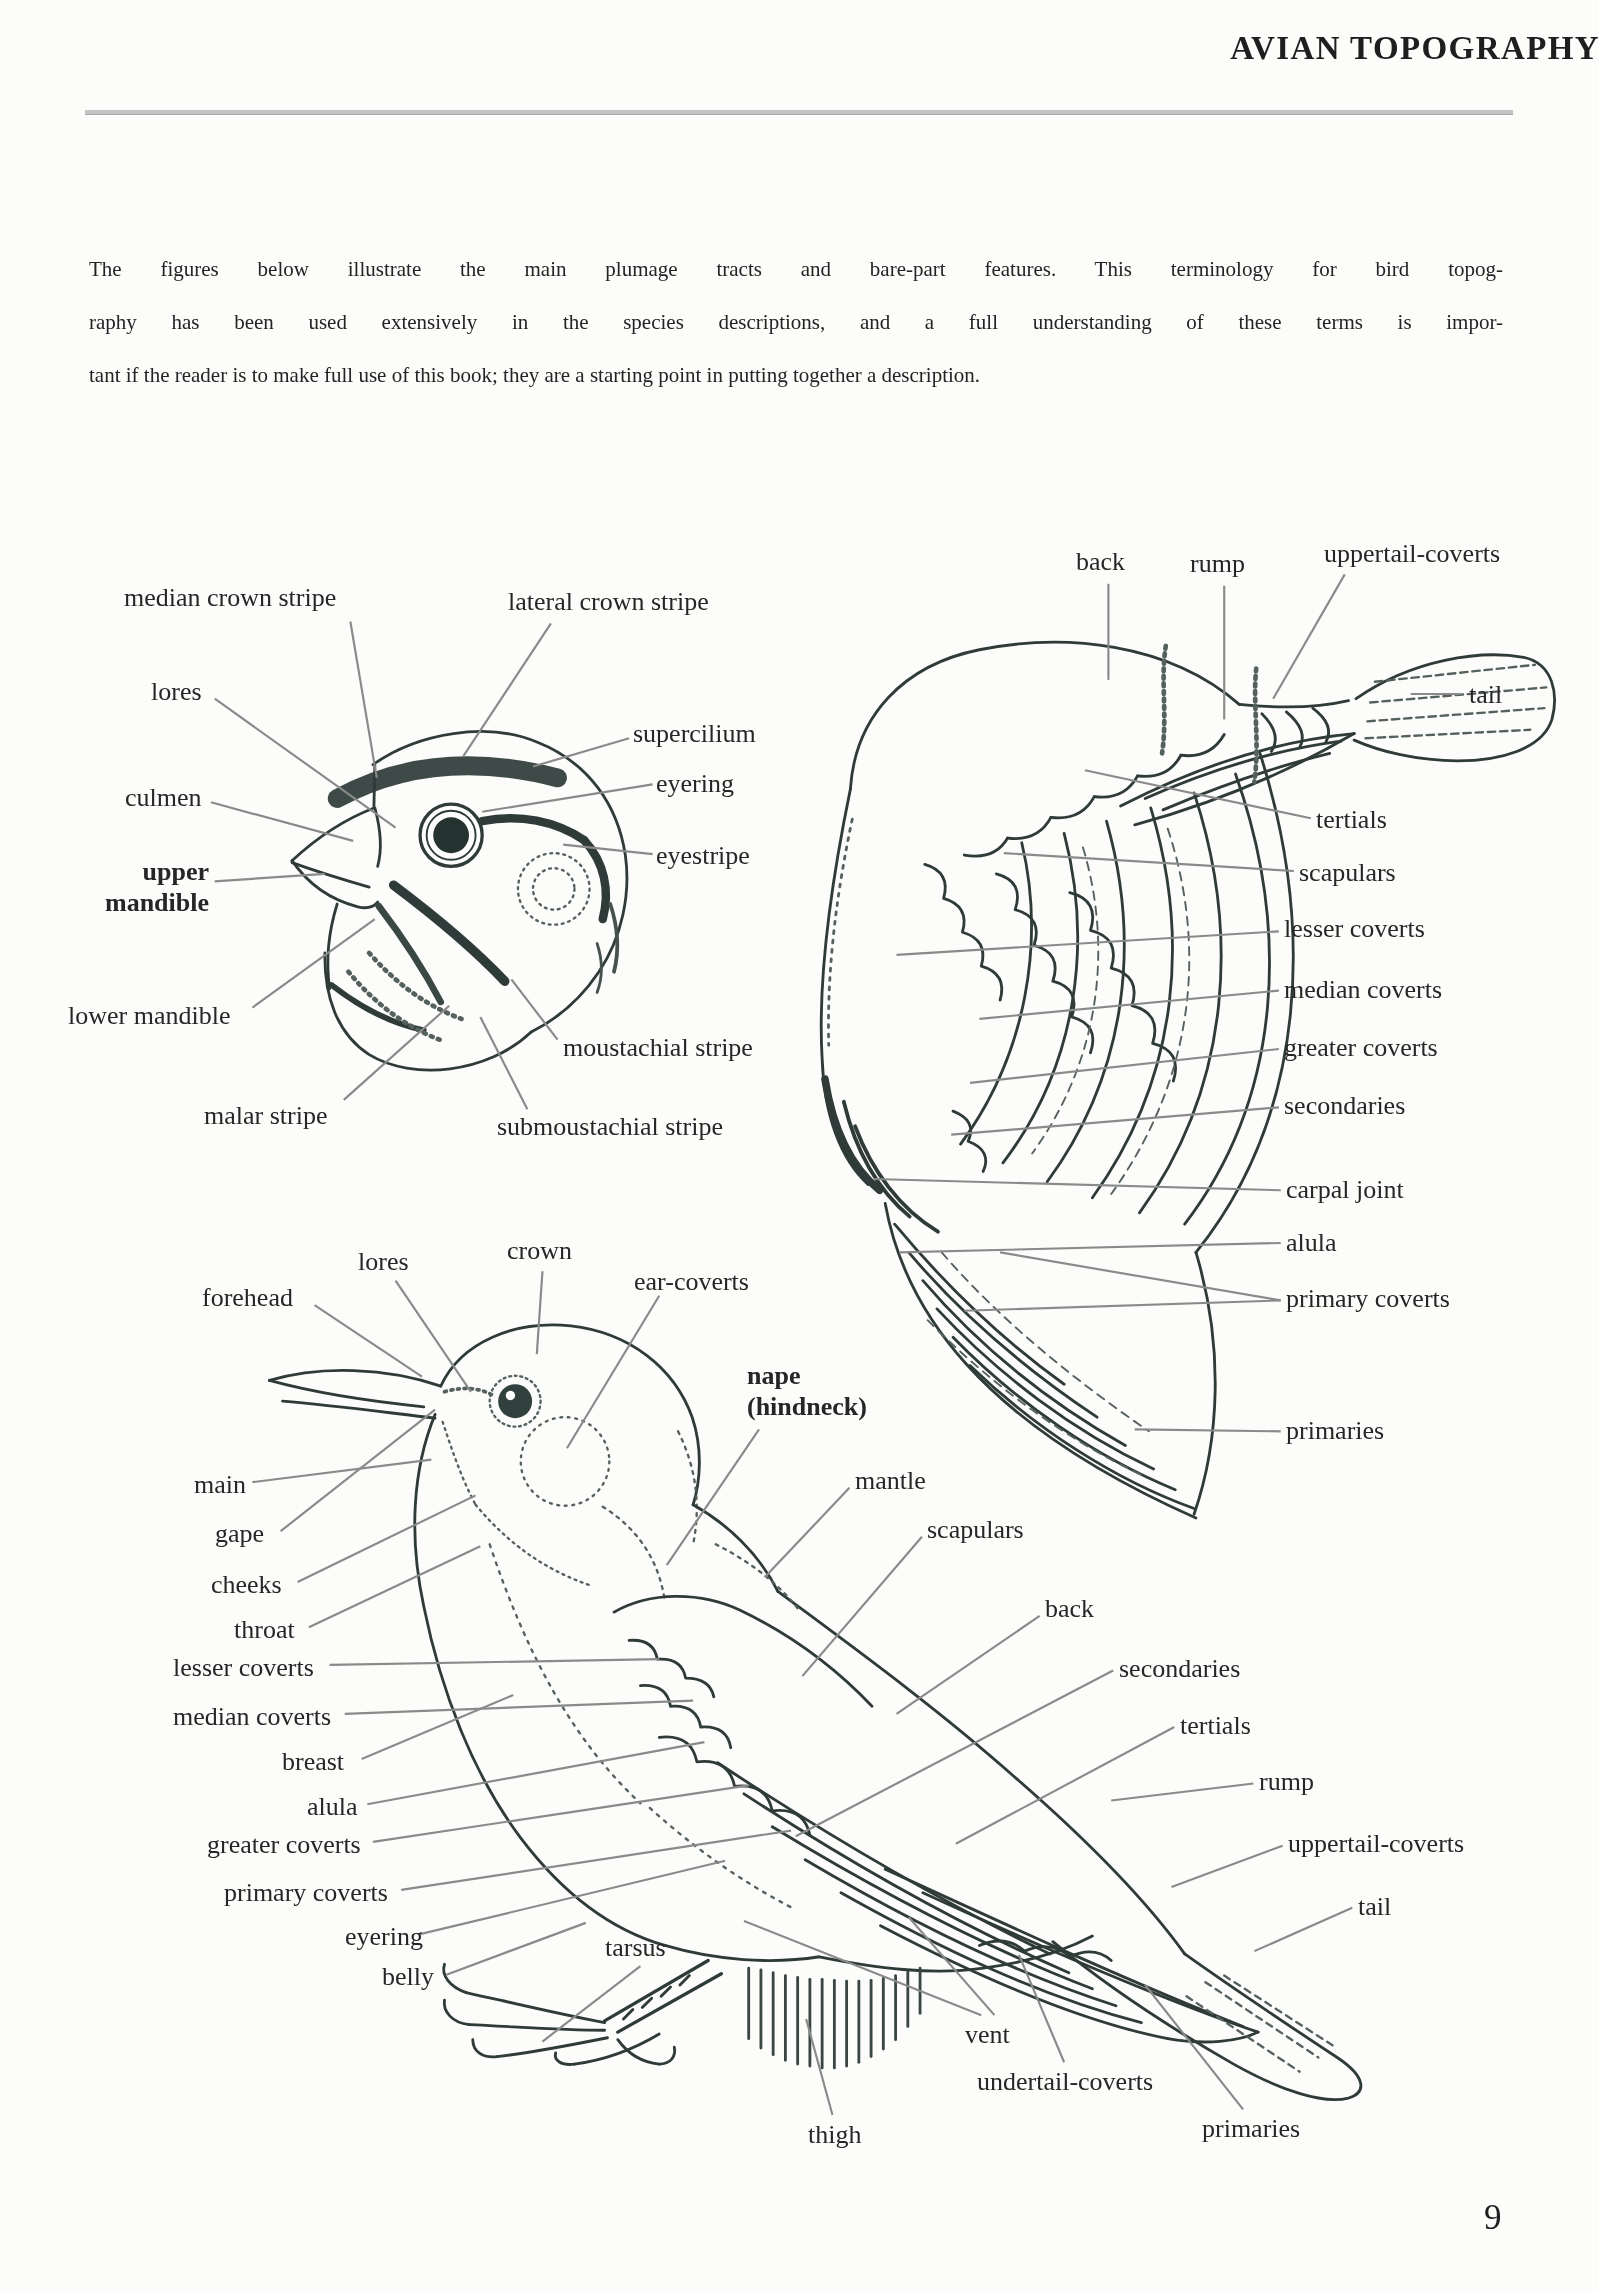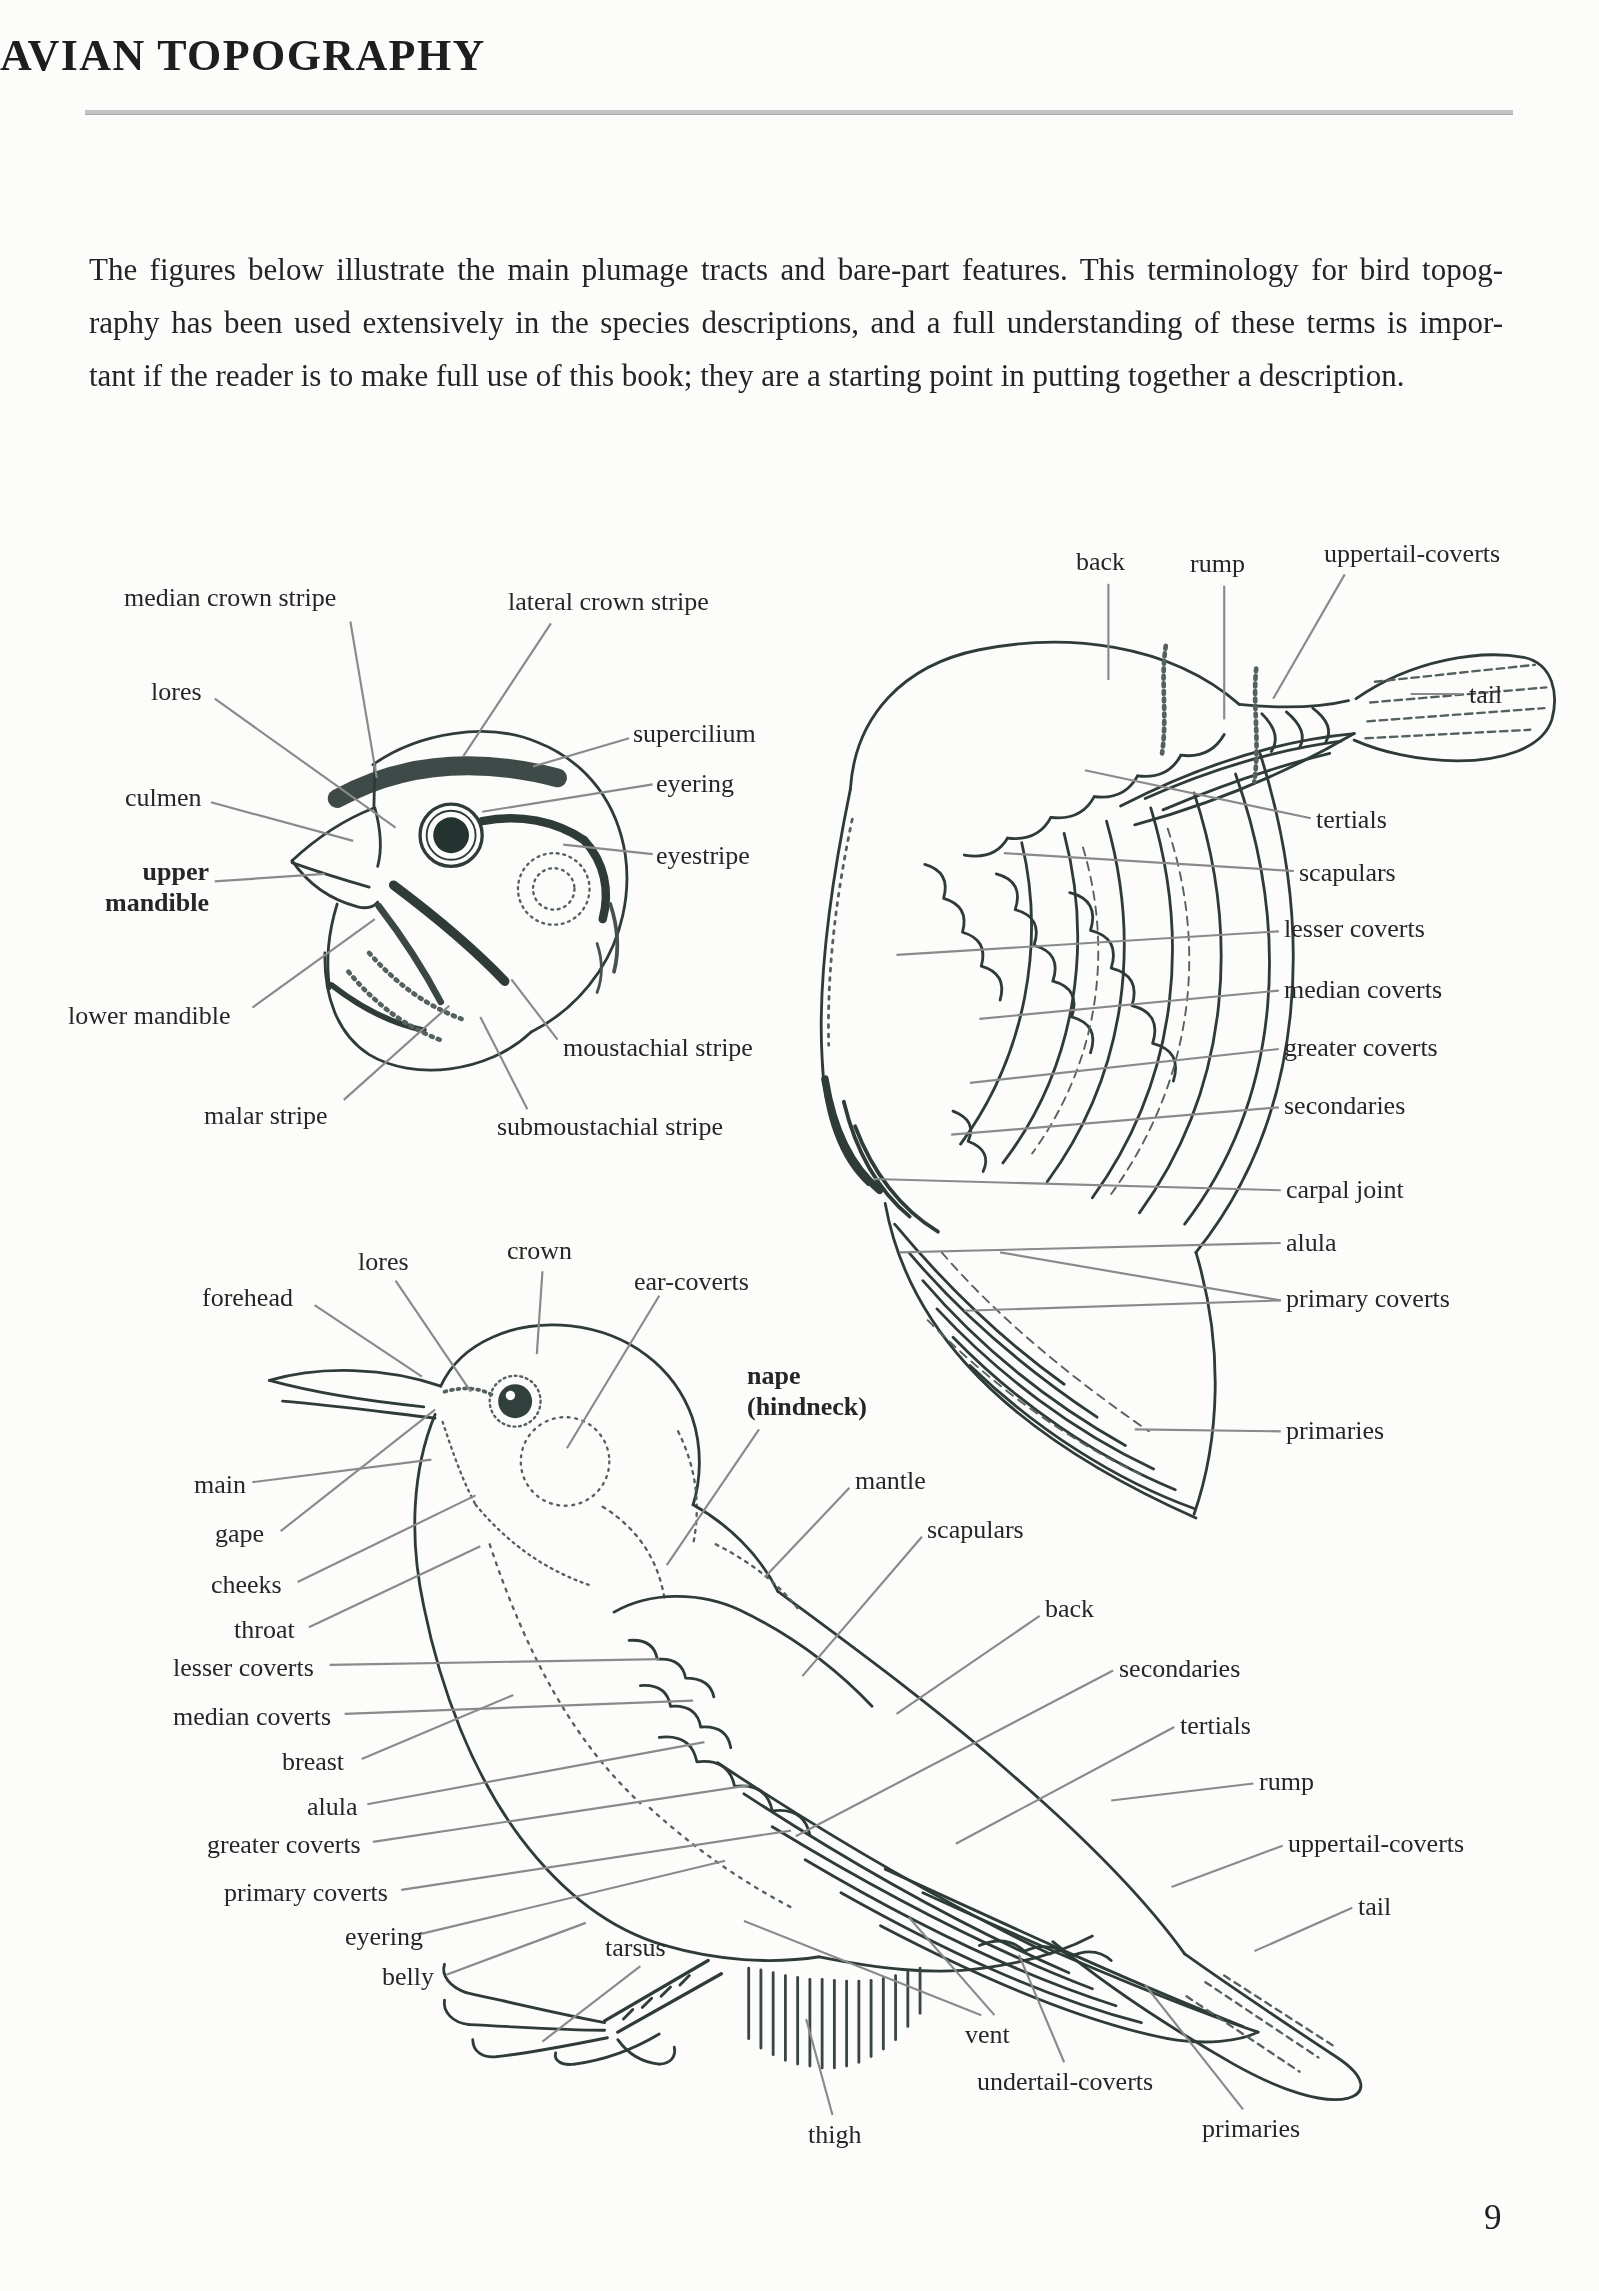--- a/index.html
+++ b/index.html
@@ -1,22 +1,22 @@
 <!DOCTYPE html>
 <html style="font-size:15px"><head>
 <meta charset="utf-8">
 <style>
   html,body{margin:0;padding:0;background:#e8e8e8;}
   #page{position:relative;width:1600px;height:2292px;margin:0 auto;background:#fcfcfa;
         font-family:"Liberation Serif",serif;overflow:hidden;}
-  .title{position:absolute;left:0;top:30px;width:100%;text-align:left;
-         font-size:44px;font-weight:bold;letter-spacing:1.4px;color:#1e1e1e;}
+  .title{position:absolute;left:0;top:30px;width:100%;text-align:right;
+         font-size:33px;font-weight:bold;letter-spacing:1.4px;color:#1e1e1e;}
   .rule{position:absolute;left:85px;top:110px;width:1428px;height:3.8px;background:#c3c3c3;
         border-bottom:0.9px solid #a8a8a8;}
-  .intro{position:absolute;left:89px;top:243px;width:1414px;font-size:31px;
+  .intro{position:absolute;left:89px;top:243px;width:1414px;font-size:21px;
          line-height:53px;color:#242424;}
   .intro .jl{text-align:justify;text-align-last:justify;}
   .lbl{position:absolute;font-size:26px;color:#262626;white-space:nowrap;line-height:31px;}
   .lbl.wrap{white-space:normal;font-weight:bold;}
   .lbl.r{text-align:right;}
   .pageno{position:absolute;left:1484px;top:2198px;font-size:35px;color:#1f1f1f;}
   svg{position:absolute;left:0;top:0;}
   .ink{stroke:#2e3b38;fill:none;stroke-linecap:round;stroke-linejoin:round;}
   .dots{stroke:#55615d;fill:none;stroke-linecap:round;}
   .lead{stroke:#8a8a8a;stroke-width:2.3;}

